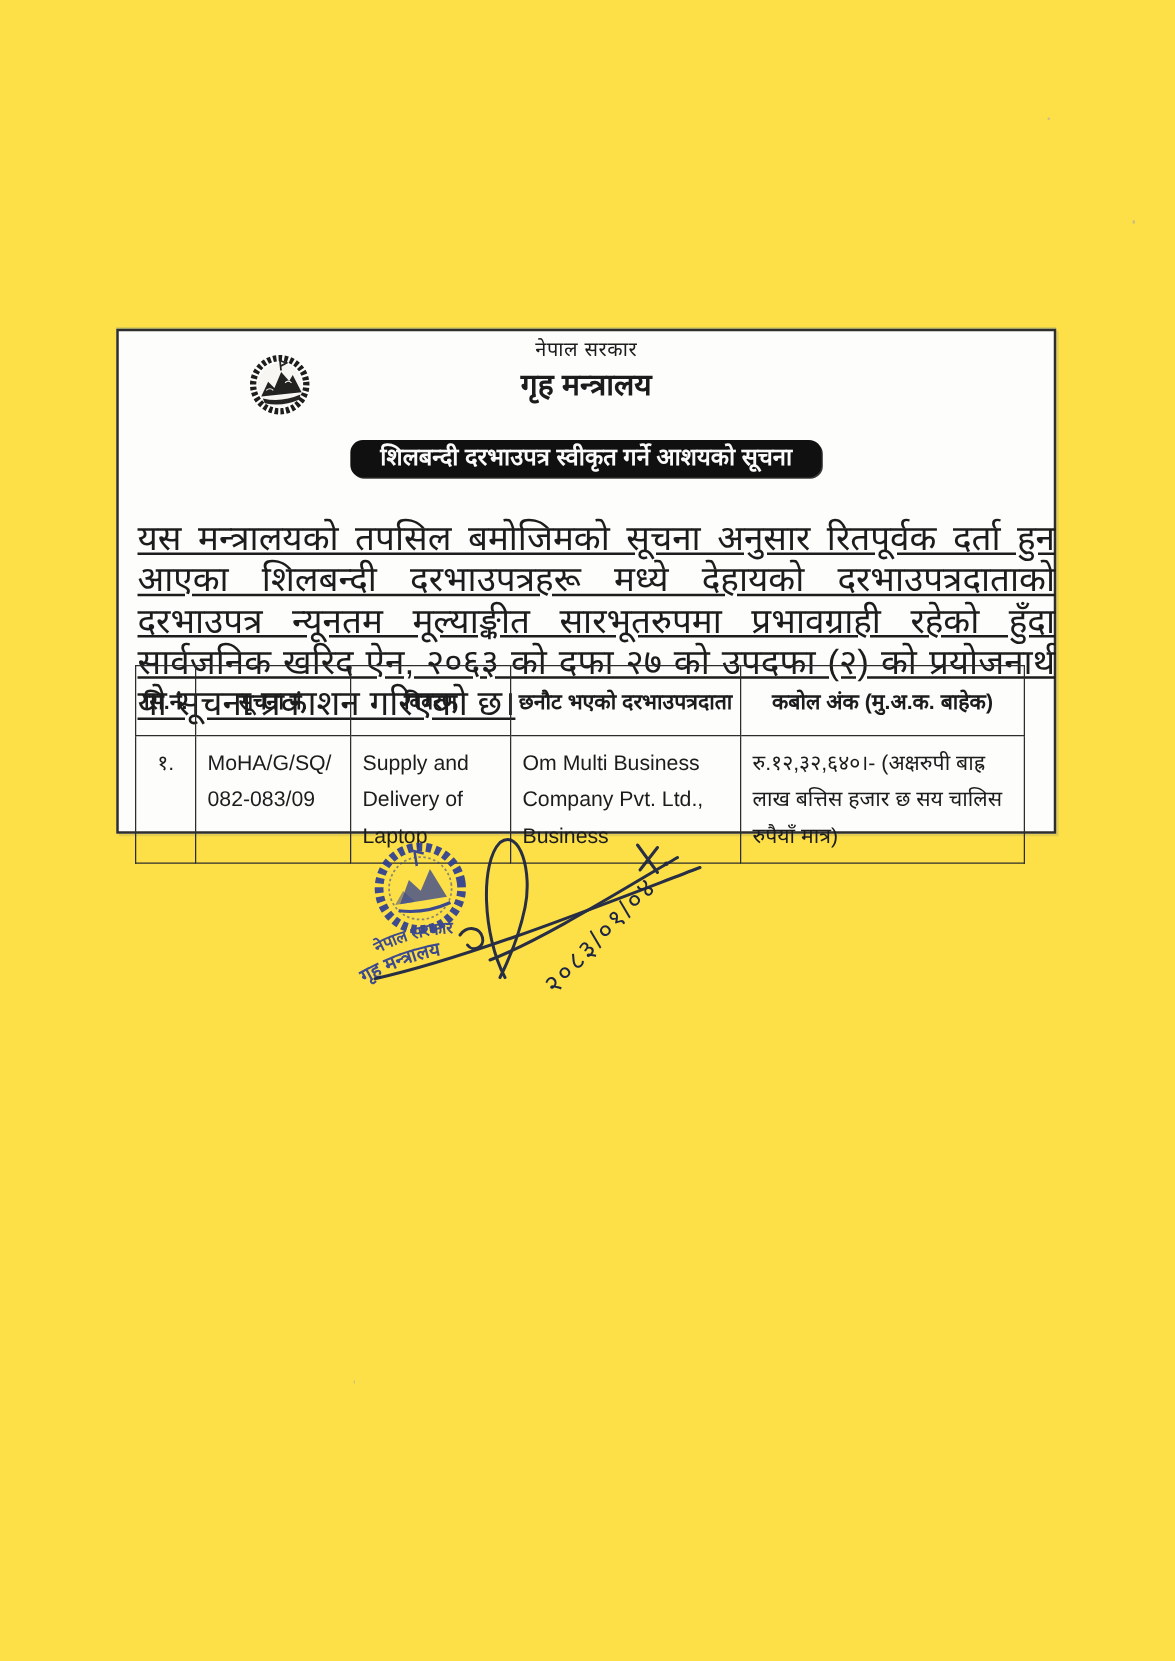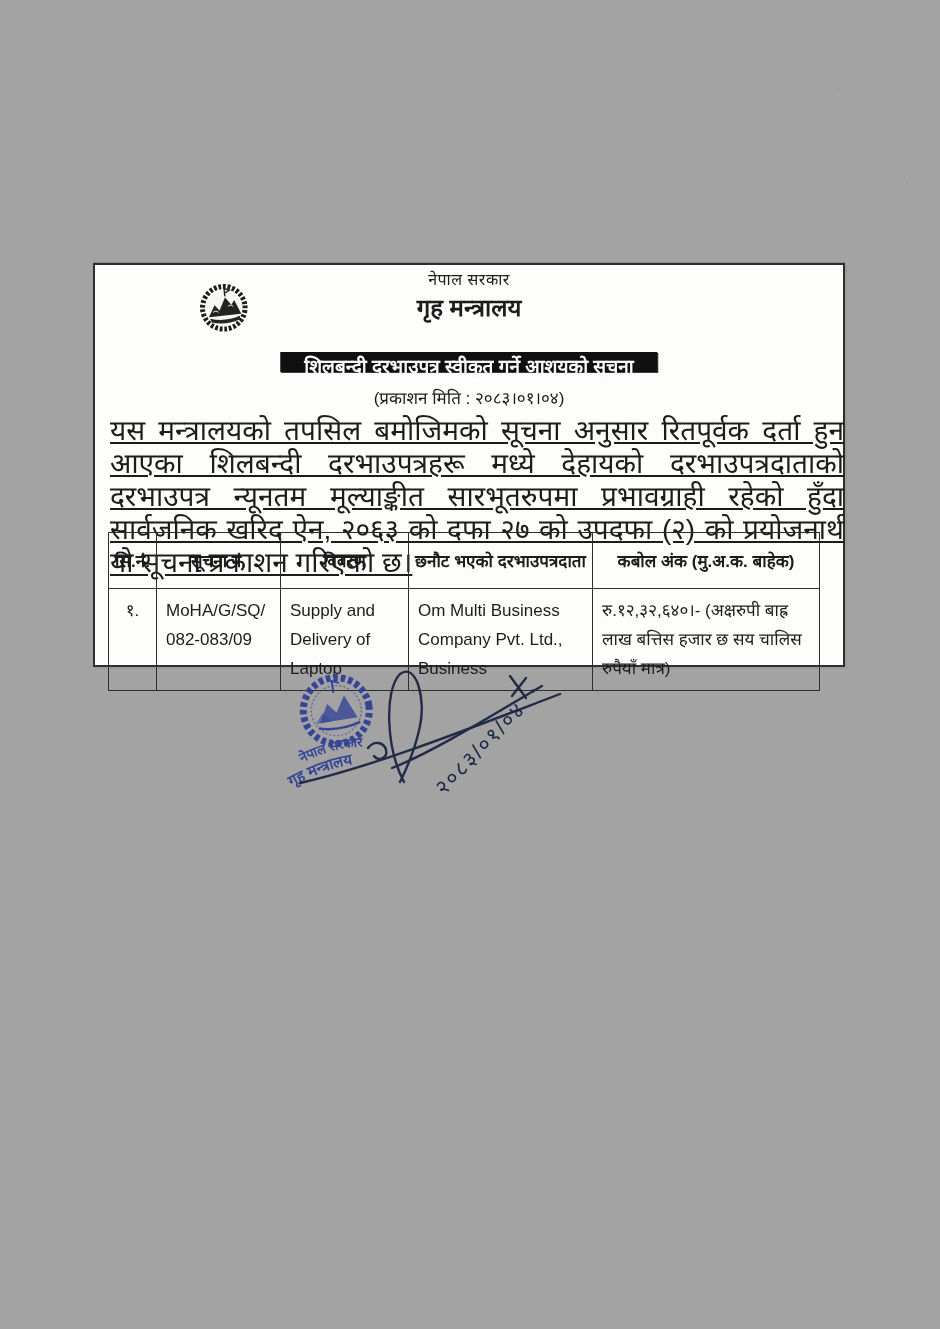--- a/index.html
+++ b/index.html
@@ -1,21 +1,21 @@
 <!DOCTYPE html>
 <html><head>
 <meta charset="utf-8">
 <style>
   html, body { margin: 0; padding: 0; }
   body { font-family: "Liberation Sans", "DejaVu Sans", sans-serif; }
   .page {
     position: relative;
     width: 940px;
     height: 1329px;
-    background: #a3a3a3;
+    background: #fde047;
     overflow: hidden;
     color: #1c1c1c;
   }
   .doc-box {
     position: absolute;
     left: 93px; top: 263px;
     width: 752px; height: 404px;
     border: 2px solid #2e2e2c;
     box-sizing: border-box;
     background: #fdfdfb;
@@ -31,24 +31,25 @@
   .address    { top: 61px; font-size: 16px; }
   .title-bar {
     position: absolute;
     top: 87px; left: 50%;
     transform: translateX(-50%);
     background: #101010;
     color: #fafafa;
     font-size: 19px;
     font-weight: bold;
     line-height: 30px;
-    height: 20px;
+    height: 30px;
     padding: 0 24px;
     white-space: nowrap;
     box-shadow: 1px 1px 0 #3a3a3a;
+    border-radius: 10px;
   }
   .pub-date { top: 121px; font-size: 17px; }
   .body-par {
     position: absolute;
     left: 15px; top: 149px;
     width: 734px;
     font-size: 28px;
     line-height: 33px;
     text-align: justify;
     text-decoration: underline;
@@ -125,21 +126,20 @@
       </g>
     </svg>
 
     <div class="centered gov-name">नेपाल सरकार</div>
     <div class="centered ministry">गृह मन्त्रालय</div>
 
     <div class="title-bar">
       <span>शिलबन्दी दरभाउपत्र स्वीकृत गर्ने आशयको सूचना</span>
     </div>
 
-    <div class="centered pub-date">(प्रकाशन मिति : २०८३।०१।०४)</div>
 
     <div class="body-par">यस मन्त्रालयको तपसिल बमोजिमको सूचना अनुसार रितपूर्वक दर्ता हुन आएका शिलबन्दी दरभाउपत्रहरू मध्ये देहायको दरभाउपत्रदाताको दरभाउपत्र न्यूनतम मूल्याङ्कीत सारभूतरुपमा प्रभावग्राही रहेको हुँदा सार्वजनिक खरिद ऐन, २०६३ को दफा २७ को उपदफा (२) को प्रयोजनार्थ यो सूचना प्रकाशन गरिएको छ।</div>
 
 
     <table class="details">
       <colgroup>
         <col class="col-sn">
           <col class="col-no">
           <col class="col-desc">
           <col class="col-bidder">

